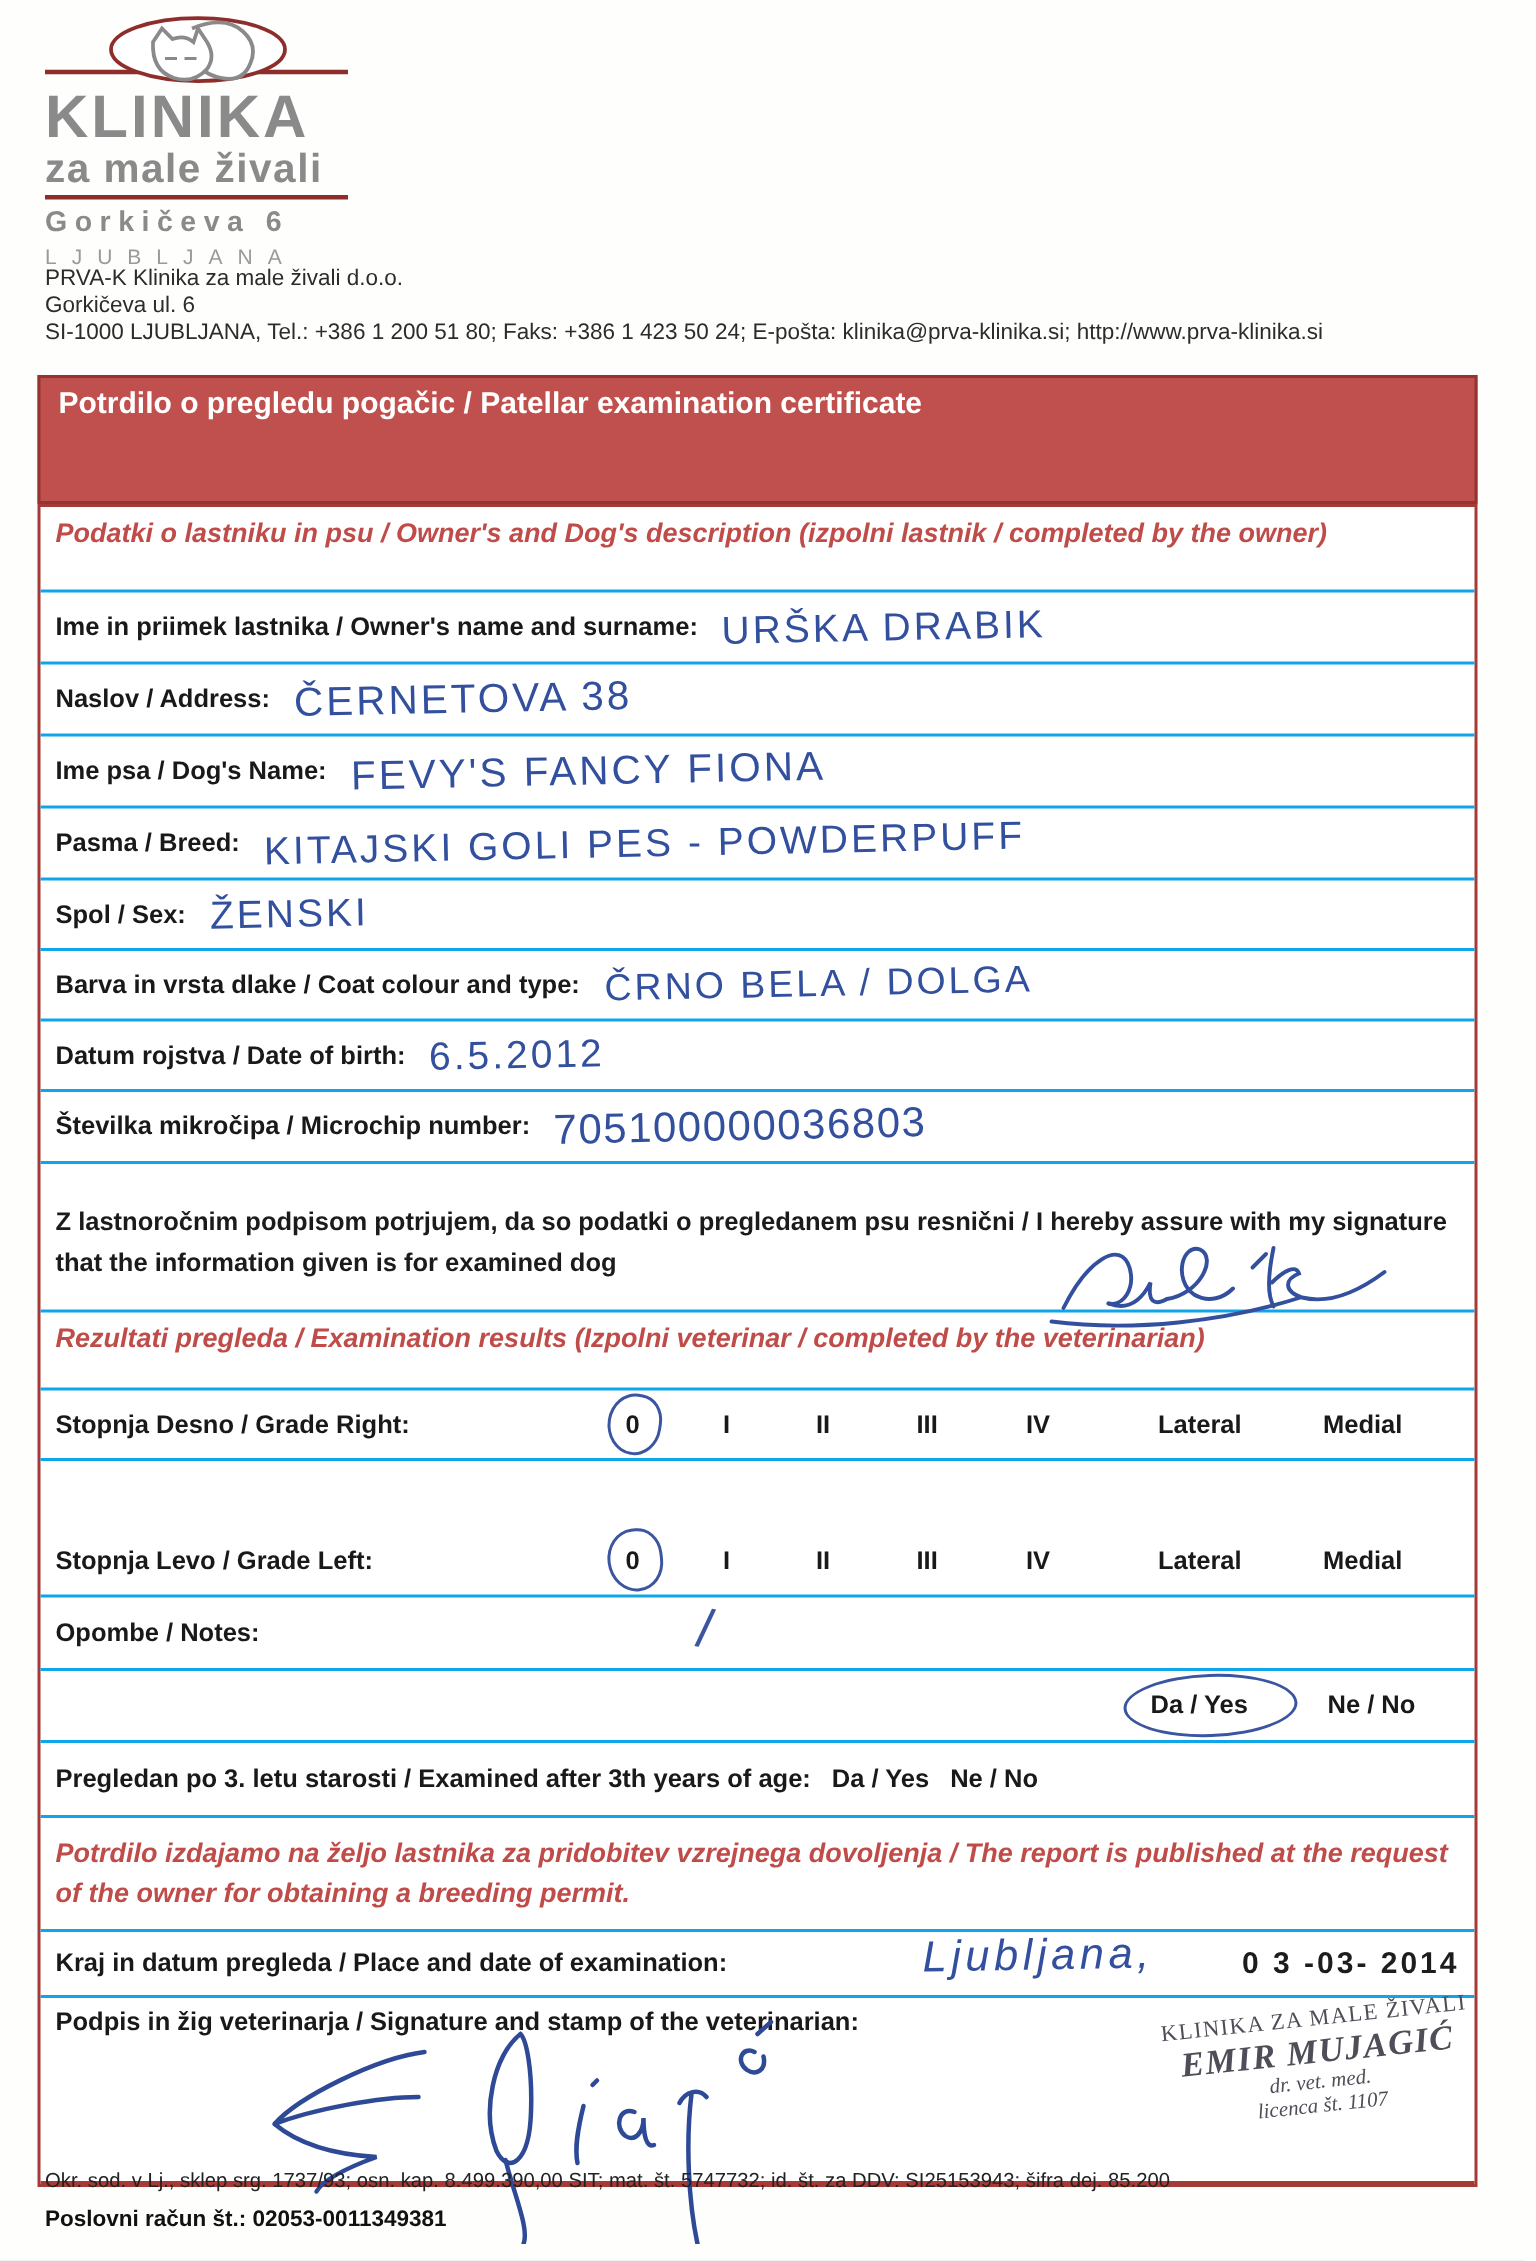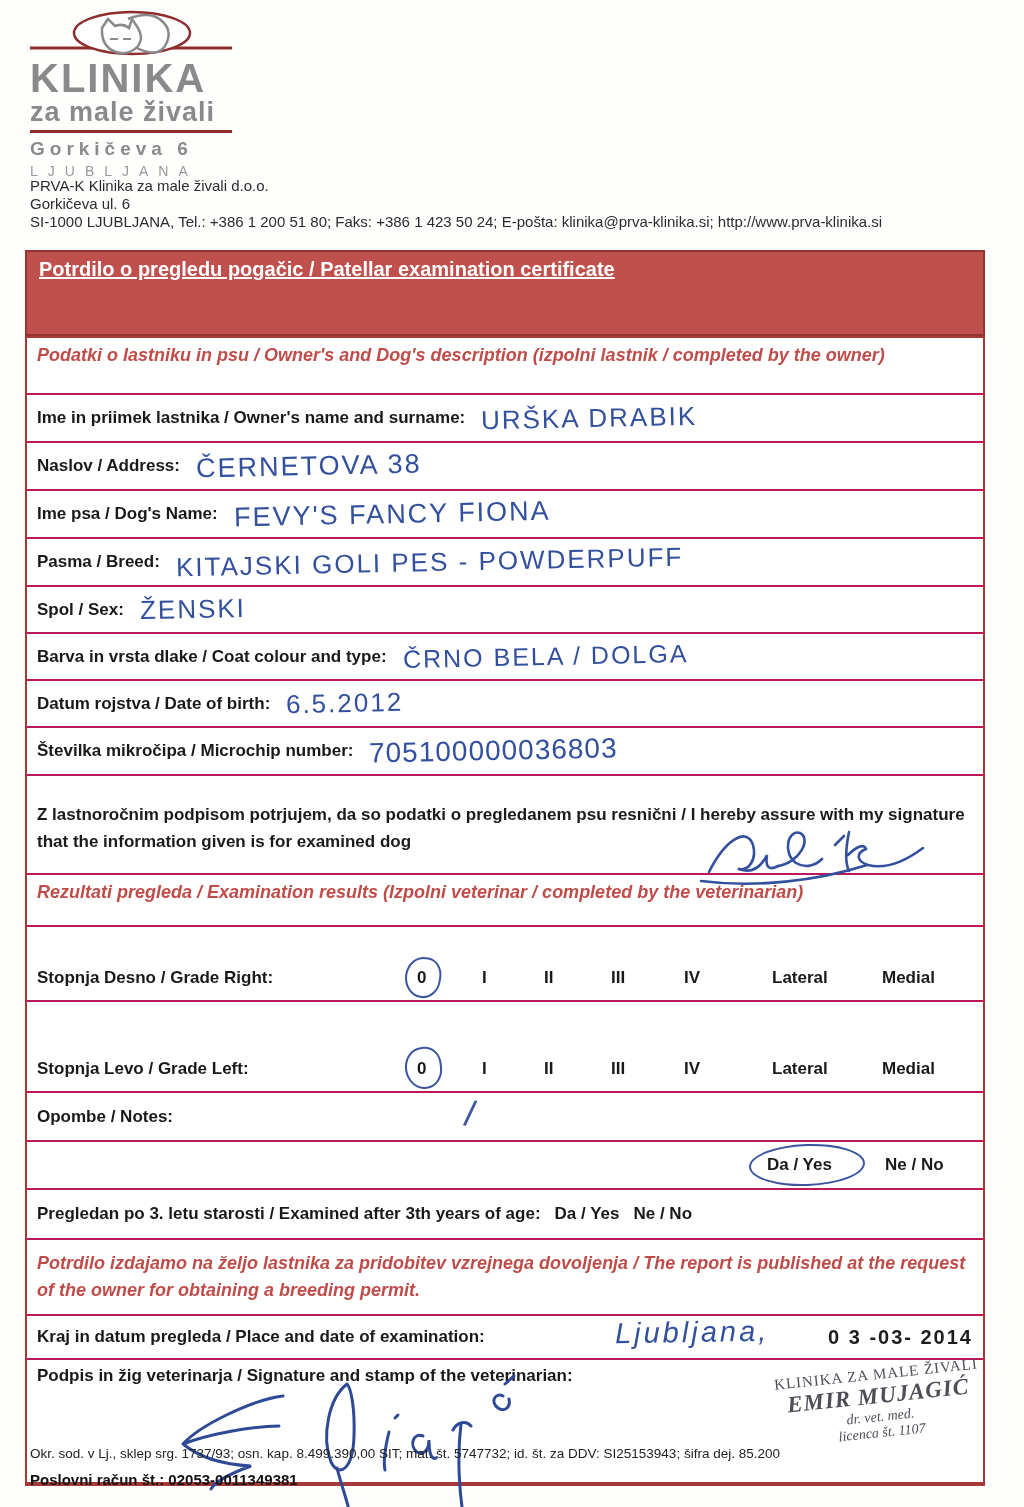--- a/index.html
+++ b/index.html
@@ -15,25 +15,25 @@
   .logo-name { font-size:40px; font-weight:bold; color:#8a8a8a; letter-spacing:2px; line-height:40px; margin-top:-2px; }
   .logo-sub  { font-size:27px; font-weight:bold; color:#8a8a8a; letter-spacing:1px; line-height:28px; }
   .logo-rule { border-top:3px solid #8e2e2c; margin:4px 0 4px 0; }
   .logo-street { font-size:19px; font-weight:bold; color:#8a8a8a; letter-spacing:5px; line-height:24px; }
   .logo-city { font-size:14px; color:#9a9a9a; letter-spacing:10px; line-height:20px; }
   .clinic-info { position:absolute; left:30px; top:177px; width:960px; font-size:15px; color:#2c2c2c; line-height:18px; }
   
   .title-bar {
     position:absolute; left:25px; top:250px; width:960px; height:86px;
     background:#c0504d; border:2px solid #963431;
-    color:#ffffff; font-size:20px; font-weight:bold; padding:6px 12px;text-decoration:underline;
+    color:#ffffff; font-size:20px; font-weight:bold; padding:6px 12px;
   }
   
   .form { position:absolute; left:25px; top:336px; width:960px; border:2px solid #a63a36; background:#fff; }
-  .row  { position:relative; border-bottom:2px solid #be185d; display:flex; align-items:center; padding:0 10px; overflow:visible; }
+  .row  { position:relative; border-bottom:2px solid #0ea5e9; display:flex; align-items:center; padding:0 10px; overflow:visible; }
   .row:last-child { border-bottom:2px solid #a63a36; }
   .sec-head { color:#bf4c49; font-weight:bold; font-style:italic; font-size:18px; line-height:27px; align-items:flex-start; padding-top:4px; }
   .lbl { font-weight:bold; font-size:17px; color:#191919; white-space:nowrap; }
   .hw  { color:#33509e; font-size:24px; letter-spacing:2px; white-space:nowrap;
          display:inline-block; transform:rotate(-1.2deg); margin-left:16px; }
   .pen-circle { position:absolute; border:2.5px solid #3b55a0; border-radius:52% 46% 50% 54%; }
   .opt { position:absolute; font-weight:bold; font-size:17px; color:#191919; }
   .opt-inline { font-weight:bold; font-size:17px; color:#191919; margin-left:14px; }
   .decl-text { font-weight:bold; font-size:17px; line-height:27px; max-width:935px; white-space:normal; padding-top:6px; }
   .purpose-text { max-width:930px; white-space:normal; }
@@ -135,21 +135,21 @@
         <path d="M140 27 L149 18"></path>
         <path d="M154 14 C150 34 150 45 154 53 M153 37 C161 29 169 25 171 31 C161 35 161 43 173 47 C189 51 208 45 228 30"></path>
         <path d="M6 63 C60 70 122 63 172 47"></path>
       </svg>
     </div>
 
     <div class="row sec-head" style="height:52px;">
       <span>Rezultati pregleda / Examination results (Izpolni veterinar / completed by the veterinarian)</span>
     </div>
 
-    <div class="row" style="height:47px;margin-top:28px;">
+    <div class="row" style="height:47px;">
       <span class="lbl">Stopnja Desno / Grade Right:</span>
       <span class="pen-circle" style="left:378px; top:2px; width:36px; height:41px; transform:rotate(9deg);"></span>
       <span class="opt" style="left:390px;">0</span>
       <span class="opt" style="left:455px;">I</span>
       <span class="opt" style="left:517px;">II</span>
       <span class="opt" style="left:584px;">III</span>
       <span class="opt" style="left:657px;">IV</span>
       <span class="opt" style="left:745px;">Lateral</span>
       <span class="opt" style="left:855px;">Medial</span>
     </div>

